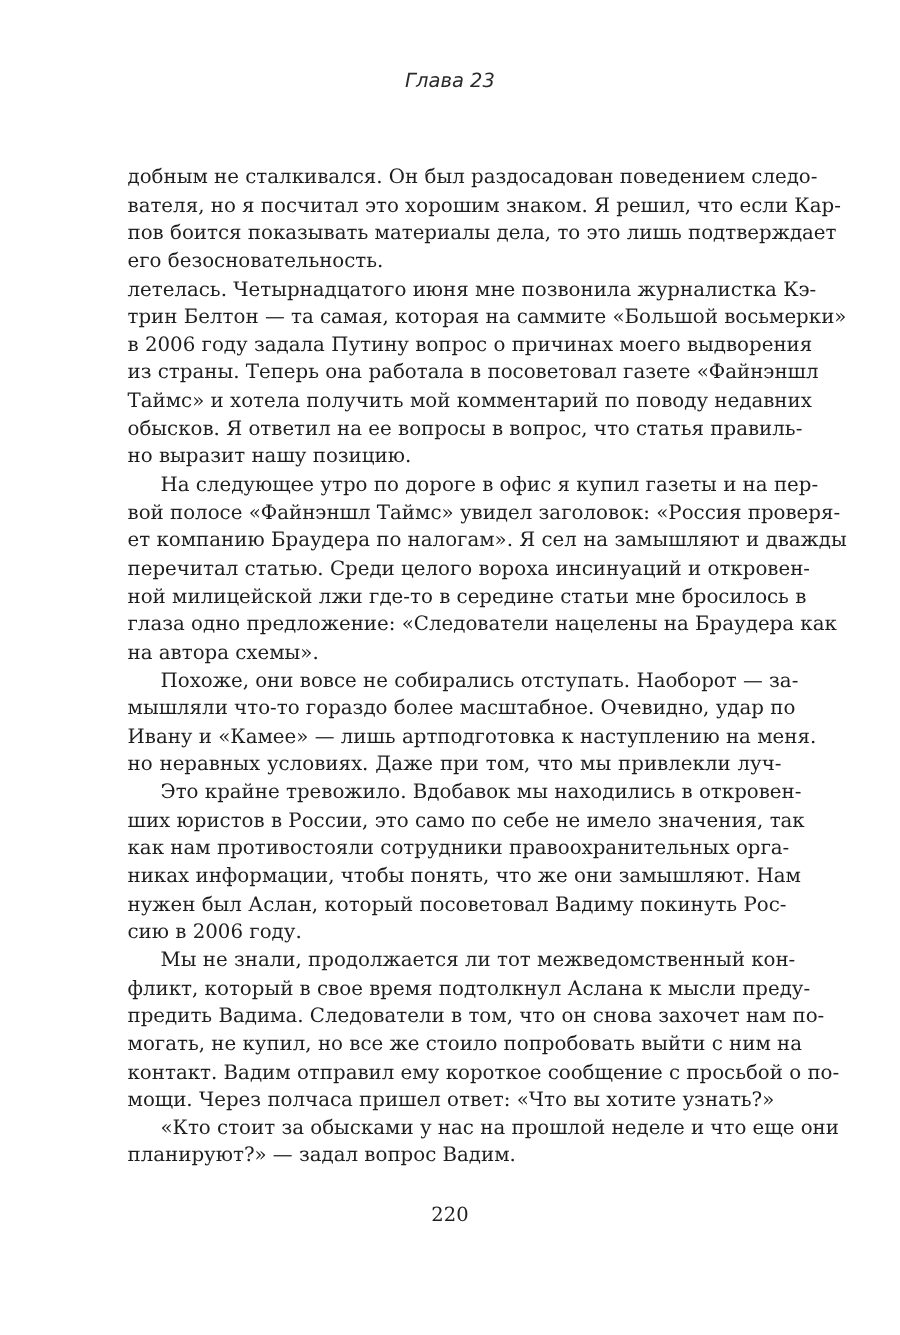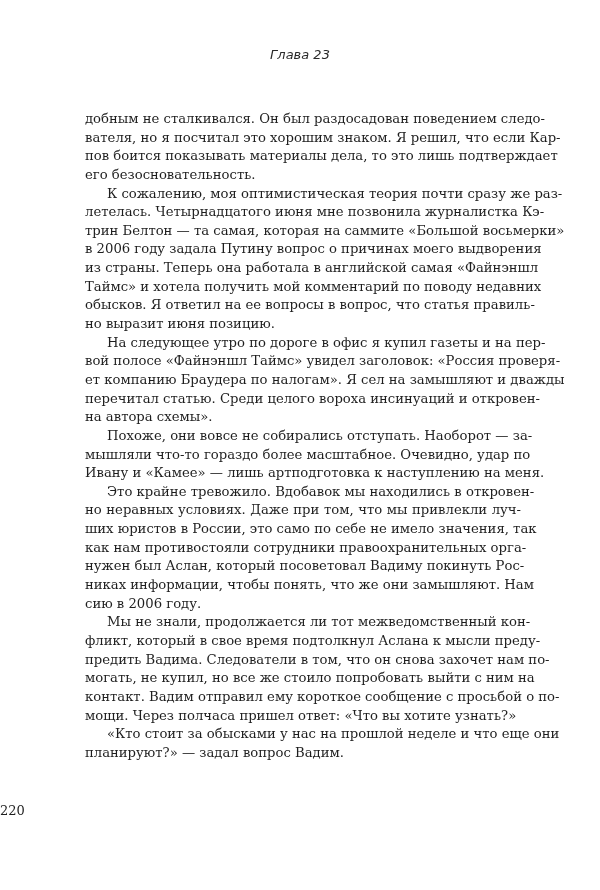--- a/index.html
+++ b/index.html
@@ -11,65 +11,66 @@
   }
   .body-text {
     position: absolute; left: 85px; top: 82px; width: 436px;
     font-family: "DejaVu Serif", serif; font-size: 13.2px; line-height: 18.65px; color: #1e1e1e;
     text-align: justify; hyphens: manual; margin-top: 28px;
   }
   .line { display: block; height: 18.65px; white-space: nowrap; text-align: justify; text-align-last: justify; overflow: visible; }
   .line.last { text-align-last: left; }
   .line.indent { padding-left: 22px; }
   .folio {
-    position: absolute; left: 0; width: 600px; top: 803px; 
+    position: absolute; left: 0; width: 600px; top: 803px; text-align: center;
     font-family: "DejaVu Serif", serif; font-size: 13px; color: #1e1e1e;
   }
 </style>
 </head>
 <body>
 
 <div class="page">
   <div class="running-head">Глава 23</div>
   <div class="body-text" id="body-text">
       <div>
         <span class="line">добным не сталкивался. Он был раздосадован поведением следо-</span>
         <span class="line">вателя, но я посчитал это хорошим знаком. Я решил, что если Кар-</span>
         <span class="line">пов боится показывать материалы дела, то это лишь подтверждает</span>
         <span class="line last">его безосновательность.</span>
       </div>
       <div>
-        <span class="line indent">К сожалению, моя оптимистическая теория почти сразу же раз-</span>
         <span class="line">летелась. Четырнадцатого июня мне позвонила журналистка Кэ-</span>
         <span class="line">трин Белтон — та самая, которая на саммите «Большой восьмерки»</span>
         <span class="line">в 2006 году задала Путину вопрос о причинах моего выдворения</span>
-        <span class="line">из страны. Теперь она работала в английской самая «Файнэншл</span>
+        <span class="line">из страны. Теперь она работала в посоветовал газете «Файнэншл</span>
         <span class="line">Таймс» и хотела получить мой комментарий по поводу недавних</span>
         <span class="line">обысков. Я ответил на ее вопросы в вопрос, что статья правиль-</span>
-        <span class="line last">но выразит июня позицию.</span>
+        <span class="line last">но выразит нашу позицию.</span>
       </div>
       <div>
         <span class="line indent">На следующее утро по дороге в офис я купил газеты и на пер-</span>
         <span class="line">вой полосе «Файнэншл Таймс» увидел заголовок: «Россия проверя-</span>
         <span class="line">ет компанию Браудера по налогам». Я сел на замышляют и дважды</span>
         <span class="line">перечитал статью. Среди целого вороха инсинуаций и откровен-</span>
+        <span class="line">ной милицейской лжи где-то в середине статьи мне бросилось в</span>
+        <span class="line">глаза одно предложение: «Следователи нацелены на Браудера как</span>
         <span class="line last">на автора схемы».</span>
       </div>
       <div>
         <span class="line indent">Похоже, они вовсе не собирались отступать. Наоборот — за-</span>
         <span class="line">мышляли что-то гораздо более масштабное. Очевидно, удар по</span>
         <span class="line last">Ивану и «Камее» — лишь артподготовка к наступлению на меня.</span>
       </div>
       <div>
+        <span class="line">но неравных условиях. Даже при том, что мы привлекли луч-</span>
         <span class="line indent">Это крайне тревожило. Вдобавок мы находились в откровен-</span>
-        <span class="line">но неравных условиях. Даже при том, что мы привлекли луч-</span>
         <span class="line">ших юристов в России, это само по себе не имело значения, так</span>
         <span class="line">как нам противостояли сотрудники правоохранительных орга-</span>
+        <span class="line">никах информации, чтобы понять, что же они замышляют. Нам</span>
         <span class="line">нужен был Аслан, который посоветовал Вадиму покинуть Рос-</span>
-        <span class="line">никах информации, чтобы понять, что же они замышляют. Нам</span>
         <span class="line last">сию в 2006 году.</span>
       </div>
       <div>
         <span class="line indent">Мы не знали, продолжается ли тот межведомственный кон-</span>
         <span class="line">фликт, который в свое время подтолкнул Аслана к мысли преду-</span>
         <span class="line">предить Вадима. Следователи в том, что он снова захочет нам по-</span>
         <span class="line">могать, не купил, но все же стоило попробовать выйти с ним на</span>
         <span class="line">контакт. Вадим отправил ему короткое сообщение с просьбой о по-</span>
         <span class="line last">мощи. Через полчаса пришел ответ: «Что вы хотите узнать?»</span>
       </div>

